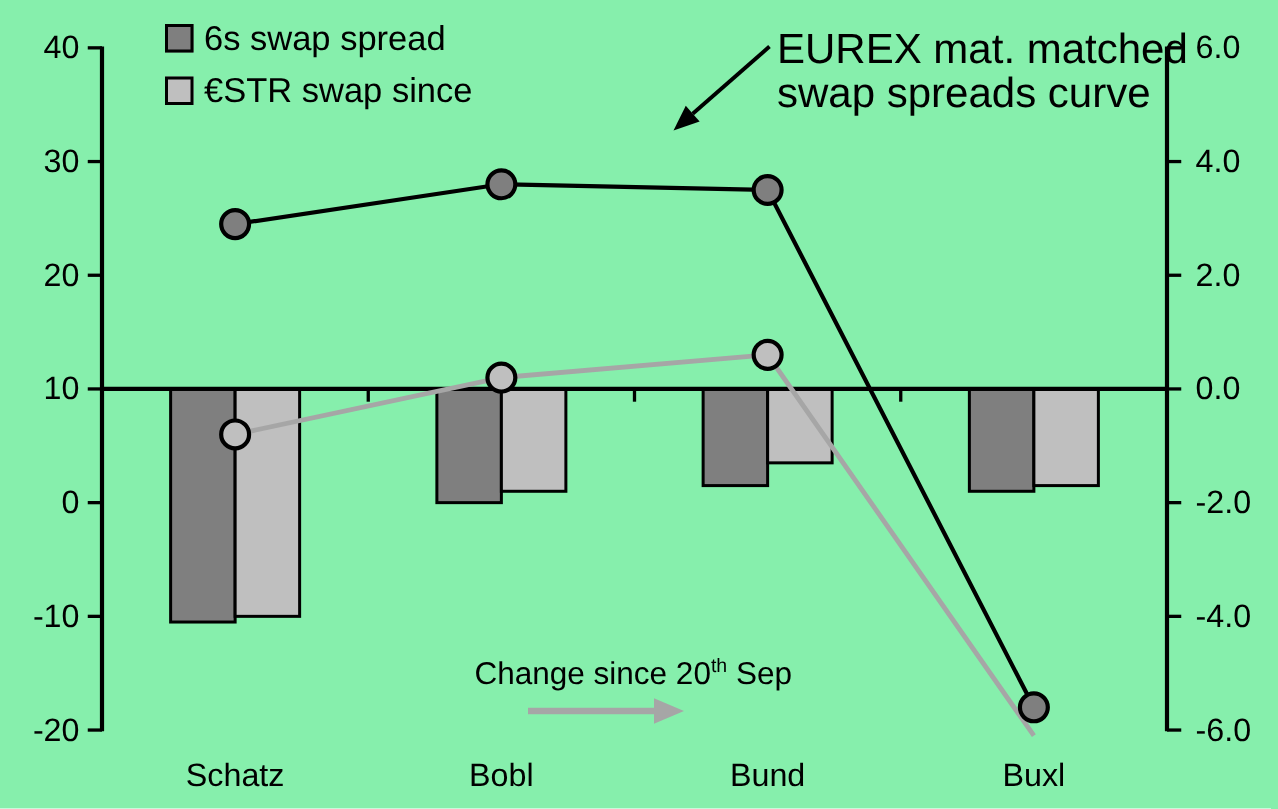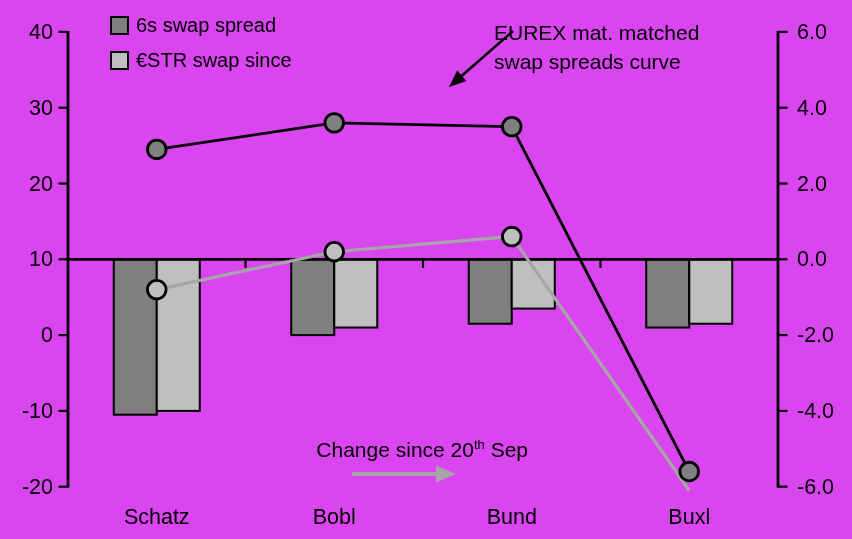--- a/index.html
+++ b/index.html
@@ -1,37 +1,37 @@
 <!DOCTYPE html>
 <html><head>
 <meta charset="utf-8">
 <style>
   html,body{margin:0;padding:0;background:#fff;}
   .stage{
     position:relative;
     width:852px;height:539px;
-    background:#d946ef;
+    background:#86efac;
     font-family:"Liberation Sans", sans-serif;
     overflow:hidden;
   }
   .stage svg{position:absolute;left:0;top:0;}
   .legend{
     position:absolute;left:110px;top:14px;
     display:flex;flex-direction:column;gap:13px;
   }
   .legend-row{display:flex;align-items:center;gap:7px;}
   .swatch{
     width:15px;height:15px;
     border:2.5px solid #000;
     display:inline-block;flex:0 0 auto;
   }
-  .legend-label{font-size:20px;color:#000;line-height:22px;white-space:nowrap;}
+  .legend-label{font-size:23px;color:#000;line-height:22px;white-space:nowrap;}
   .annotation{
-    position:absolute;left:494px;top:18px;
-    font-size:21px;line-height:29px;color:#000;white-space:nowrap;
+    position:absolute;left:518px;top:18px;
+    font-size:28px;line-height:29px;color:#000;white-space:nowrap;
   }
   .change-label{
     position:absolute;left:278px;top:438px;width:250px;
     text-align:right;font-size:21px;color:#000;white-space:nowrap;
   }
   .change-label sup{font-size:13px;vertical-align:super;line-height:0;}
 </style>
 </head>
 <body>
 

